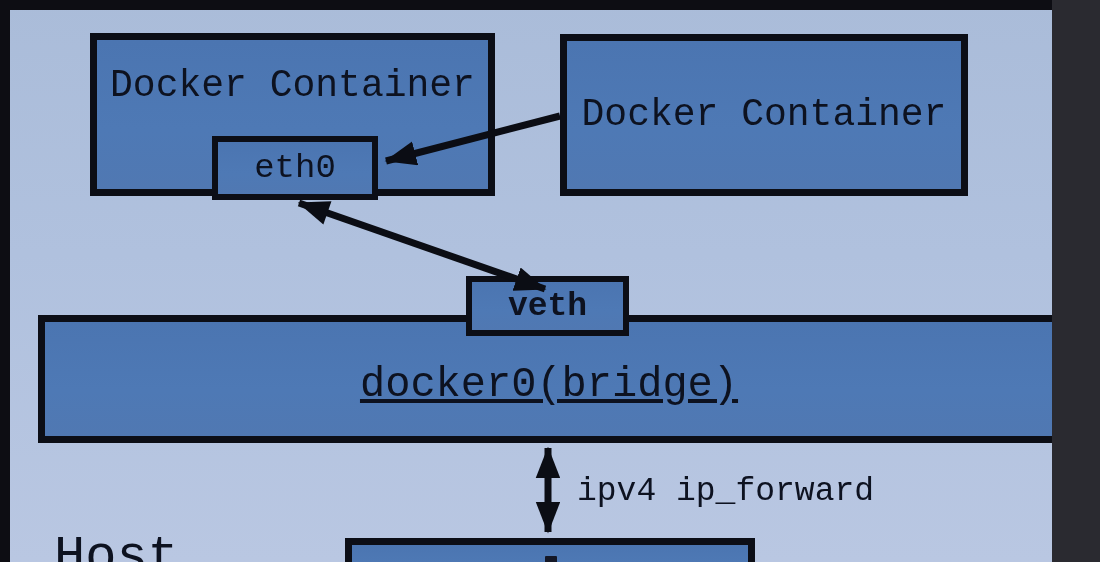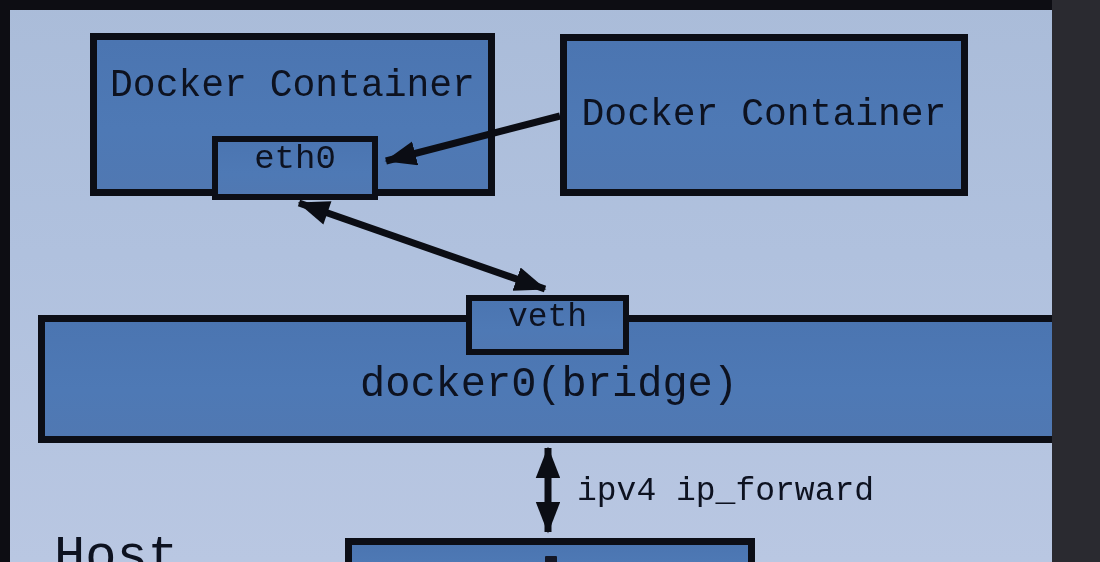--- a/index.html
+++ b/index.html
@@ -20,26 +20,26 @@
     border:7px solid #0c0e16;
   }
   .box-label { width:100%; text-align:center; line-height:1; }
 
   .container-left  { left:90px;  top:33px;  width:405px; height:163px; z-index:1; }
   .container-left .box-label { padding-top:27px; font-size:38px; }
   .container-right { left:560px; top:34px;  width:408px; height:162px; z-index:1;
                      display:flex; align-items:center; }
   .container-right .box-label { font-size:38px; }
   .eth0-box { left:212px; top:136px; width:166px; height:64px; border-width:6px; z-index:2;
-              display:flex; align-items:flex-start; }
+              display:flex; align-items:center; }
   .eth0-box .box-label { font-size:34px; }
   .bridge-box { left:38px; top:315px; width:1022px; height:128px; z-index:1; }
-  .bridge-box .box-label { padding-top:42px; font-size:42px; }
-  .veth-box { left:466px; top:295px; width:163px; height:60px; border-width:6px; z-index:2;
-              display:flex; align-items:flex-start; }
+  .bridge-box .box-label { padding-top:42px; font-size:42px;text-decoration:underline; }
+  .veth-box { left:466px; top:276px; width:163px; height:60px; border-width:6px; z-index:2;
+              display:flex; align-items:center;font-weight:bold; }
   .veth-box .box-label { font-size:33px; }
   .bottom-box { left:345px; top:538px; width:410px; height:46px; z-index:1; }
   .text-fragment { position:absolute; left:193px; top:11px; width:12px; height:10px;
                    background:#141827; border-radius:1px; }
 
   .float-label { position:absolute; line-height:1.2; white-space:nowrap; z-index:3; }
   .ipforward-label { left:577px; top:472px; font-size:33px;text-align:right; }
   .host-label { left:54px; top:527px; font-size:52px; }
 
   #arrows { position:absolute; left:0; top:0; width:1100px; height:562px;

